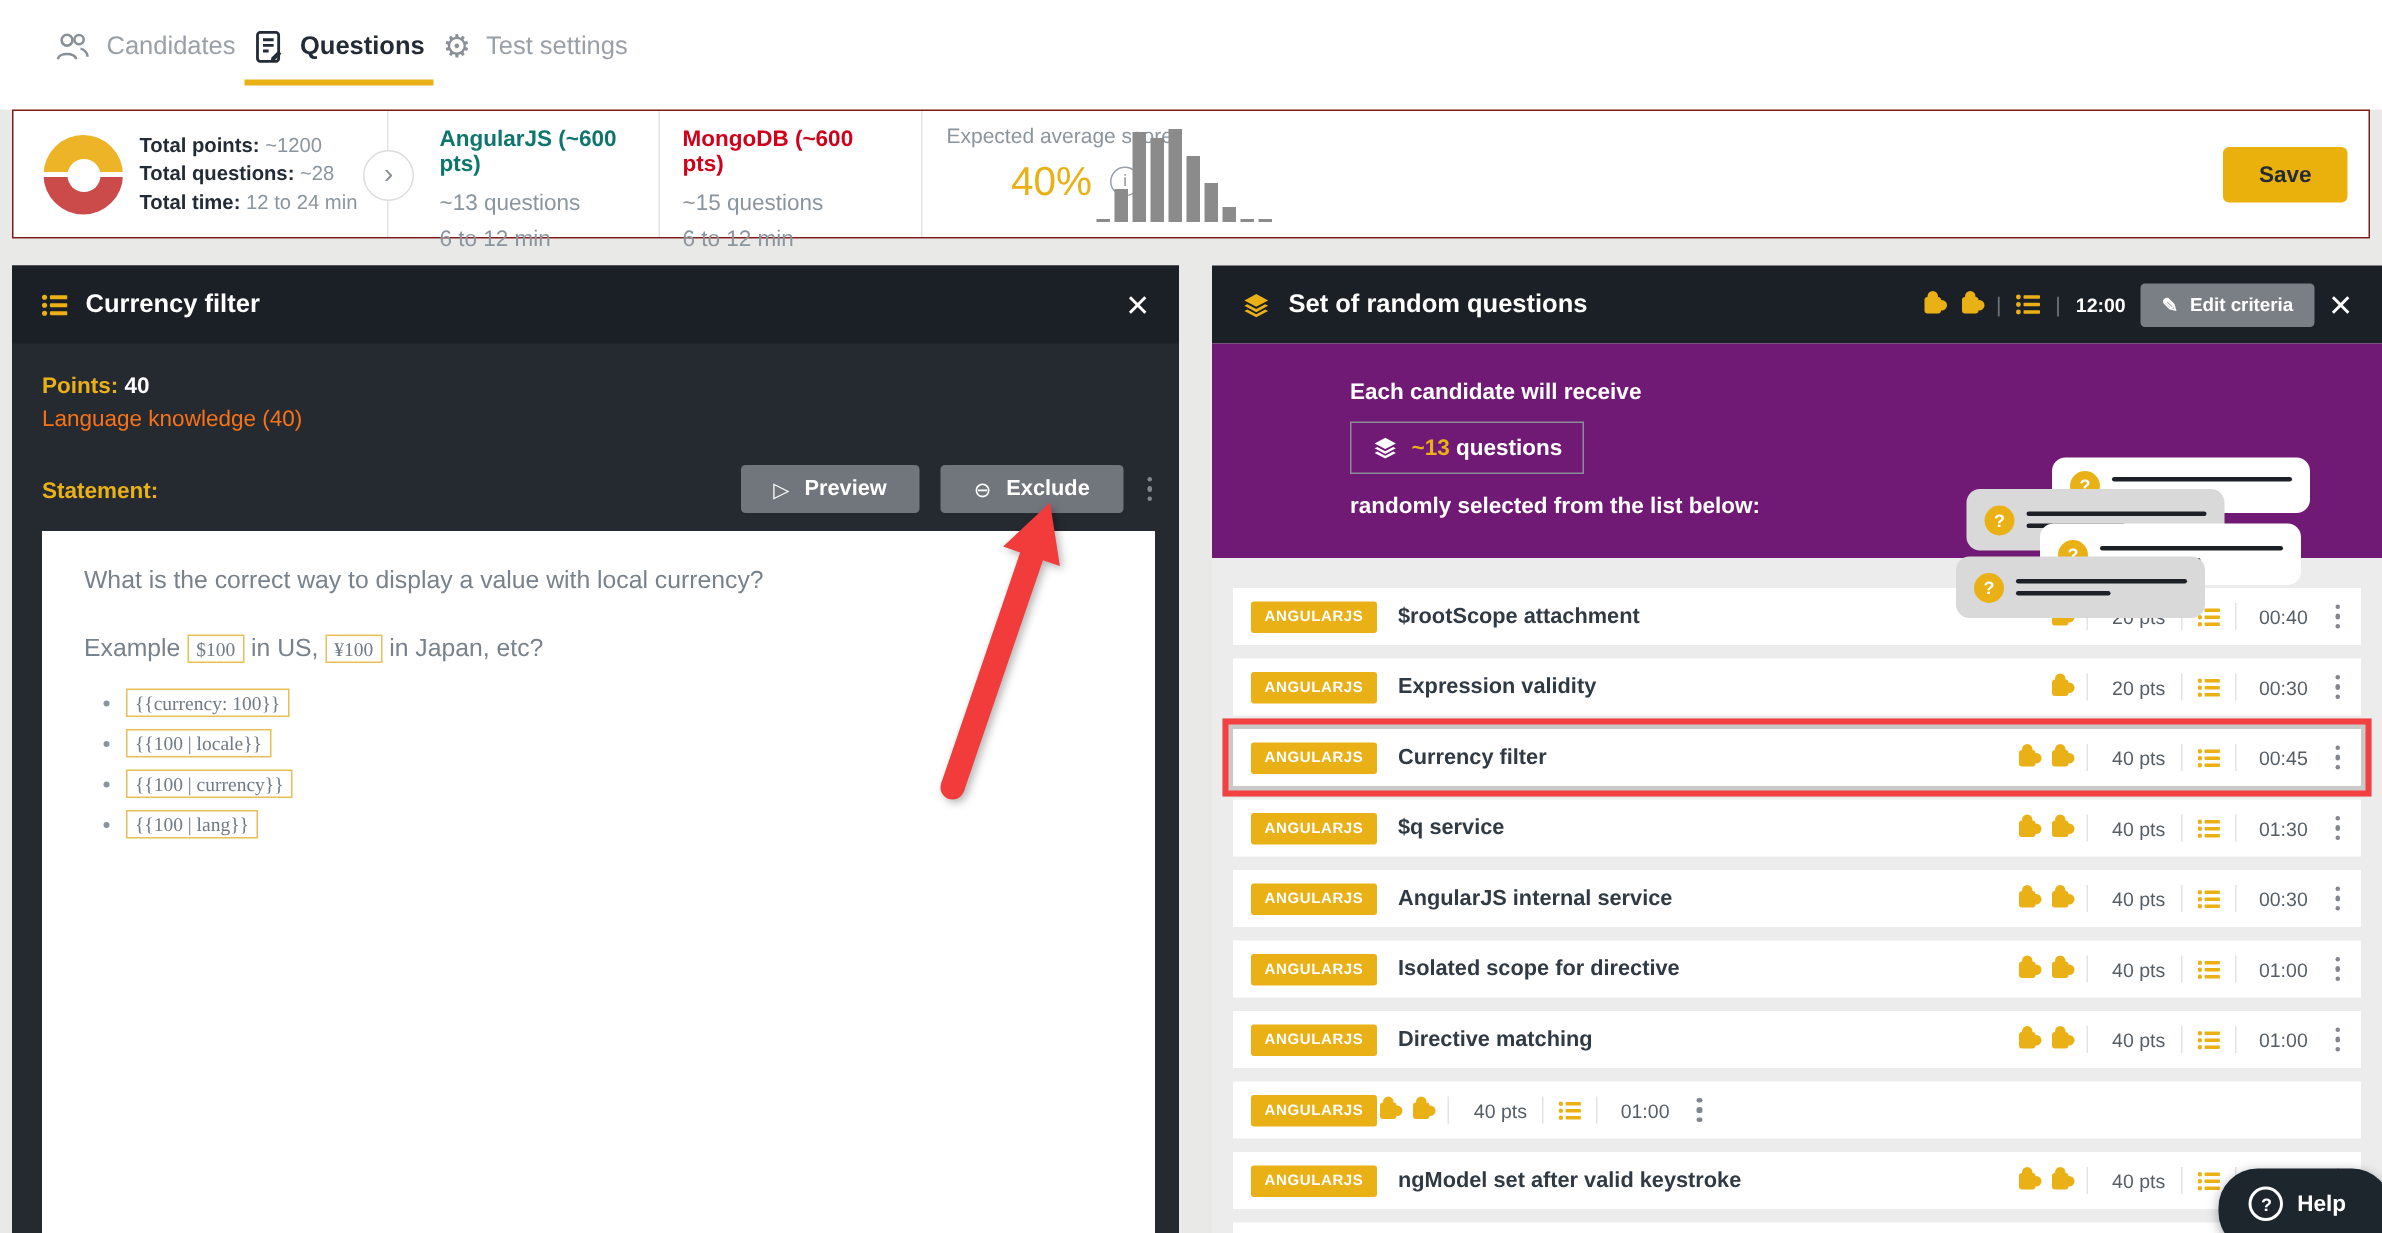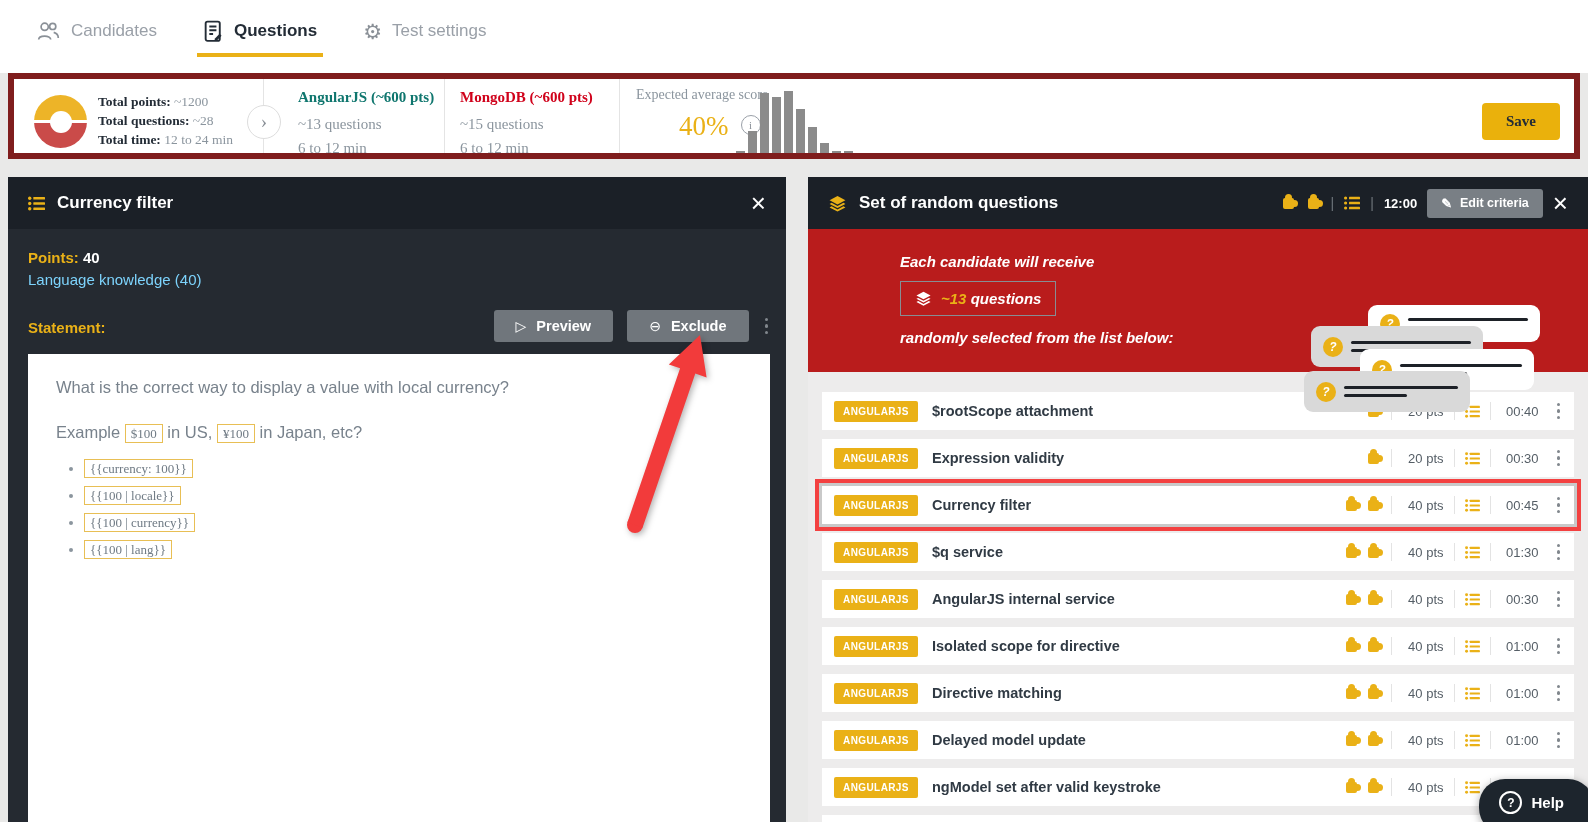--- a/index.html
+++ b/index.html
@@ -3,30 +3,30 @@
 <meta charset="utf-8">
 <style>
   html,body{margin:0;padding:0;}
   body{
     width:1588px;height:822px;position:relative;overflow:hidden;
     background:#e9e9e8;font-family:"Liberation Sans",sans-serif;
     -webkit-font-smoothing:antialiased;
   }
   
   .top-white{position:absolute;top:0;left:0;right:0;height:73px;background:#fff;}
-  .topnav{position:absolute;top:0;left:0;right:0;height:62px;background:#fff;display:flex;align-items:center;padding-left:30px;gap:34px;}
+  .topnav{position:absolute;top:0;left:0;right:0;height:62px;background:#fff;display:flex;align-items:center;padding-left:30px;}
   .nav-item{position:relative;display:flex;align-items:center;gap:10px;font-size:17px;color:#9aa0a8;padding:8px 6px;cursor:pointer;}
   .nav-item .nicon{display:flex;align-items:center;color:#8a9097;}
   .nav-item.active{color:#232c36;font-weight:bold;}
   .nav-item.active .nicon{color:#232c36;}
   .nav-item.active::after{content:"";position:absolute;left:0;right:0;bottom:-6px;height:4px;background:#eab117;}
   .gear-glyph{font-size:21px;line-height:1;color:#8a9097;}
 
   
-  .summary{position:absolute;left:8px;right:8px;top:73px;height:86px;background:#fff;border:6px solid #7f1d1d;box-sizing:border-box;font-family:Liberation Serif, serif;}
+  .summary{position:absolute;left:8px;right:8px;top:73px;height:86px;background:#fff;border:1px solid #7f1d1d;box-sizing:border-box;}
   .donut{position:absolute;left:20px;top:16px;width:53px;height:53px;border-radius:50%;
     background:linear-gradient(180deg,#edb428 0 47%,#ffffff 47% 53%,#ca4b49 53% 100%);}
   .donut::after{content:"";position:absolute;left:15.5px;top:15.5px;width:22px;height:22px;border-radius:50%;background:#fff;}
   .totals{position:absolute;left:84px;top:13px;font-size:13.5px;line-height:19px;}
   .totals b{color:#232c36;}
   .totals span{color:#8b959e;}
   .vdiv{position:absolute;top:0;bottom:0;width:1px;background:#e4e4e4;}
   .chev-circle{position:absolute;left:233px;top:26px;width:32px;height:32px;border:1px solid #ddd;border-radius:50%;
     background:#fff;color:#8a9097;display:flex;align-items:center;justify-content:center;font-size:19px;cursor:pointer;z-index:2;}
   .subject{position:absolute;top:10px;width:145px;}
@@ -46,21 +46,21 @@
   .panel-header{height:52px;background:#1b2027;display:flex;align-items:center;padding:0 20px;color:#fff;}
   .panel-header .ptitle{font-size:17px;font-weight:bold;margin-left:12px;}
   .close-x{margin-left:auto;font-size:26px;font-weight:300;color:#fff;cursor:pointer;line-height:1;}
   .yellow{color:#eab117;}
 
   
   .left-panel{position:absolute;left:8px;top:177px;width:778px;bottom:0;background:#252a31;box-sizing:border-box;}
   .lp-body{padding:20px 16px 0 20px;color:#fff;}
   .points-line{font-size:15px;font-weight:bold;}
   .points-line .plabel{color:#eab117;}
-  .category{font-size:15px;margin-top:5px;color:#7dd3fc;}
+  .category{font-size:15px;margin-top:5px;color:#f97316;}
   .stmt-row{display:flex;align-items:flex-end;margin-top:22px;}
   .stmt-label{font-size:15px;font-weight:bold;color:#eab117;padding-bottom:6px;}
   .stmt-actions{margin-left:auto;display:flex;align-items:center;gap:14px;}
   .gray-btn{display:inline-flex;align-items:center;gap:10px;background:#70767c;border:none;border-radius:3px;
     color:#fff;font-weight:bold;font-size:14.5px;padding:8px 22px;cursor:pointer;font-family:inherit;}
   .gray-btn .bicon{font-size:14px;font-weight:normal;}
   .kebab{display:flex;flex-direction:column;gap:3px;cursor:pointer;padding:2px;}
   .kebab i{width:3.5px;height:3.5px;border-radius:50%;background:#81878d;}
   .statement-card{margin:12px 0 0 0;background:#fff;height:480px;box-sizing:border-box;padding:24px 28px;color:#78828c;}
   .statement-card .qtext{font-size:16.5px;}
@@ -75,21 +75,21 @@
     filter:drop-shadow(2px 2px 3px rgba(0,0,0,.30));}
 
   
   .right-panel{position:absolute;left:808px;top:177px;width:780px;bottom:0;background:#edecec;box-sizing:border-box;}
   .rp-header-right{margin-left:auto;display:flex;align-items:center;gap:10px;}
   .hdr-sep{color:#6f757b;font-size:14px;}
   .timer{font-size:13px;font-weight:bold;color:#fff;}
   .edit-btn{display:inline-flex;align-items:center;gap:8px;background:#797f85;border:none;border-radius:3px;color:#fff;
     font-weight:bold;font-size:12.5px;padding:7px 14px;cursor:pointer;font-family:inherit;}
   .edit-btn .bicon{font-size:13px;}
-  .rp-info{position:relative;height:143px;background:#b91c1c;color:#fff;font-style:italic;}
+  .rp-info{position:relative;height:143px;background:#701a75;color:#fff;}
   .rp-info .line1{position:absolute;left:92px;top:24px;font-size:15px;font-weight:bold;}
   .count-box{position:absolute;left:92px;top:52px;display:inline-flex;align-items:center;gap:9px;
     border:1px solid #878d94;padding:8px 14px;font-size:15px;font-weight:bold;cursor:default;}
   .count-box .cnum{color:#eab117;}
   .rp-info .line2{position:absolute;left:92px;top:100px;font-size:15px;font-weight:bold;}
   
   .illus{position:absolute;right:0;top:0;width:780px;height:143px;pointer-events:none;}
   .qcard{position:absolute;border-radius:9px;display:flex;align-items:center;padding:0 12px;gap:8px;}
   .qcard.white{background:#fff;}
   .qcard.gray{background:#d9d9d9;}
@@ -556,21 +556,20 @@
             <i></i>
             <i></i>
             <i></i>
           </span>
     </div>
   </div>
 
   <div class="rowwrap">
     <div class="qrow">
       <span class="badge">ANGULARJS</span>
-      <span class="qtitle">Delayed model update</span>
       <span class="puzzles">
             <span class="puzzle"></span>
             <span class="puzzle"></span>
           </span>
       <span class="vsep"></span>
       <span class="pts">40 pts</span>
       <span class="vsep"></span>
       <span class="list-icon yellow">
         <svg width="15" height="13" viewBox="0 0 16 14" fill="currentColor">
           <circle cx="1.6" cy="2" r="1.6"></circle>

